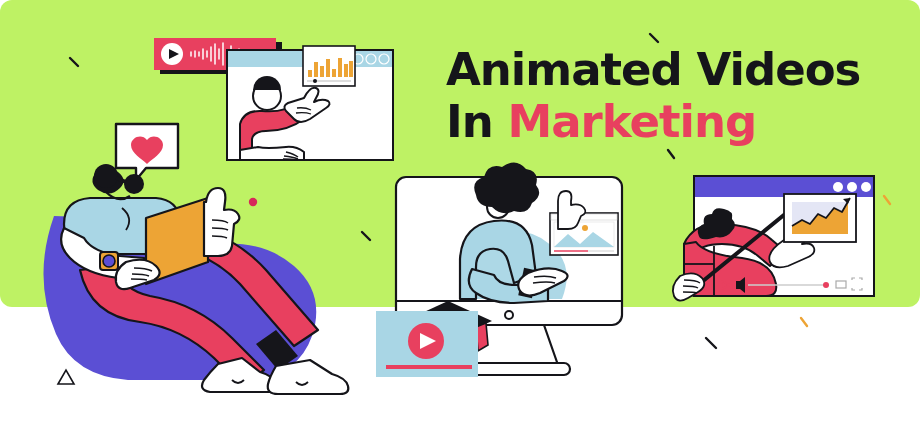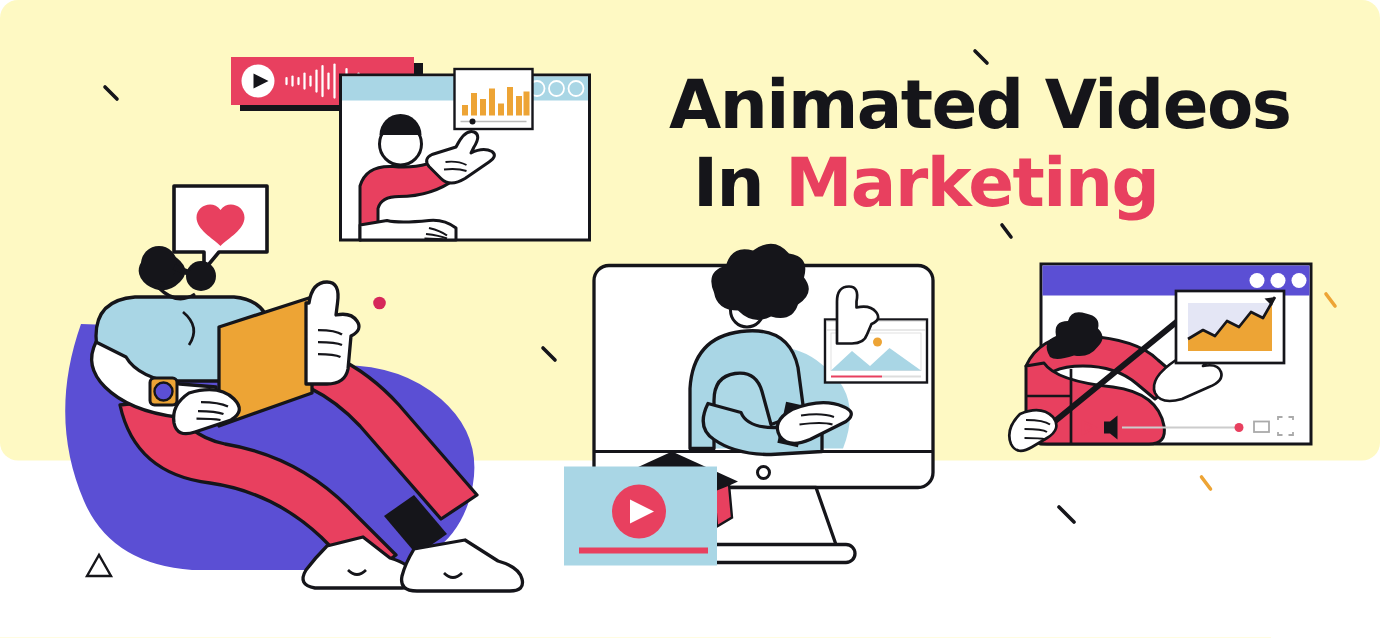--- a/index.html
+++ b/index.html
@@ -2,34 +2,34 @@
 <html><head>
 <meta charset="utf-8">
 <style>
   html,body{margin:0;padding:0;}
   body{
     width:920px;height:425px;overflow:hidden;
     background:#ffffff;
     font-family:"Liberation Sans", sans-serif;
   }
   #banner{
-    position:relative;width:920px;height:307px;background:#fef9c3;border-radius:12px;
+    position:relative;width:920px;height:307px;background:#bef264;border-radius:12px;
   }
   
   .headline{
     position:absolute;left:446px;top:44px;width:440px;
     font-family:"DejaVu Sans", sans-serif;
     font-weight:bold;
     font-size:45px;
     line-height:52px;
     letter-spacing:-1px;
     color:#15151a;
     white-space:nowrap;
   }
-  .headline .l2{display:block;margin-left:16px;}
+  .headline .l2{display:block;}
   .accent{color:#e8405f;}
 
   
   .scene{position:absolute;}
   svg{display:block;overflow:visible;}
 </style>
 </head>
 <body>
 
 <div id="banner">

